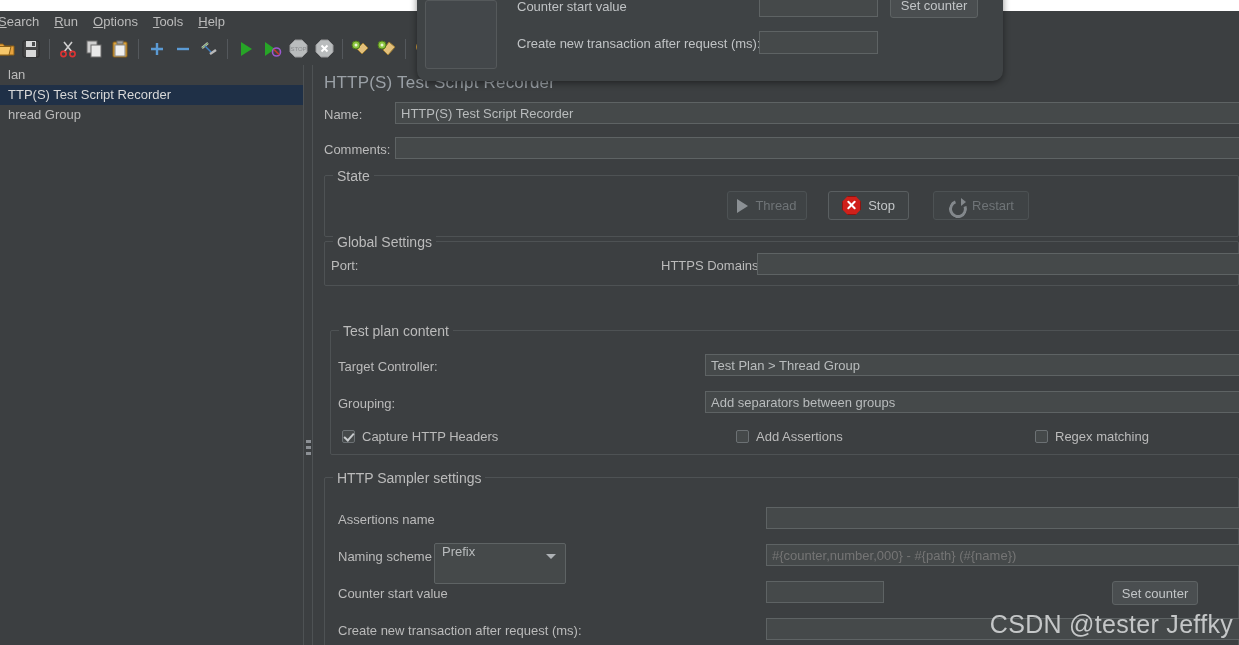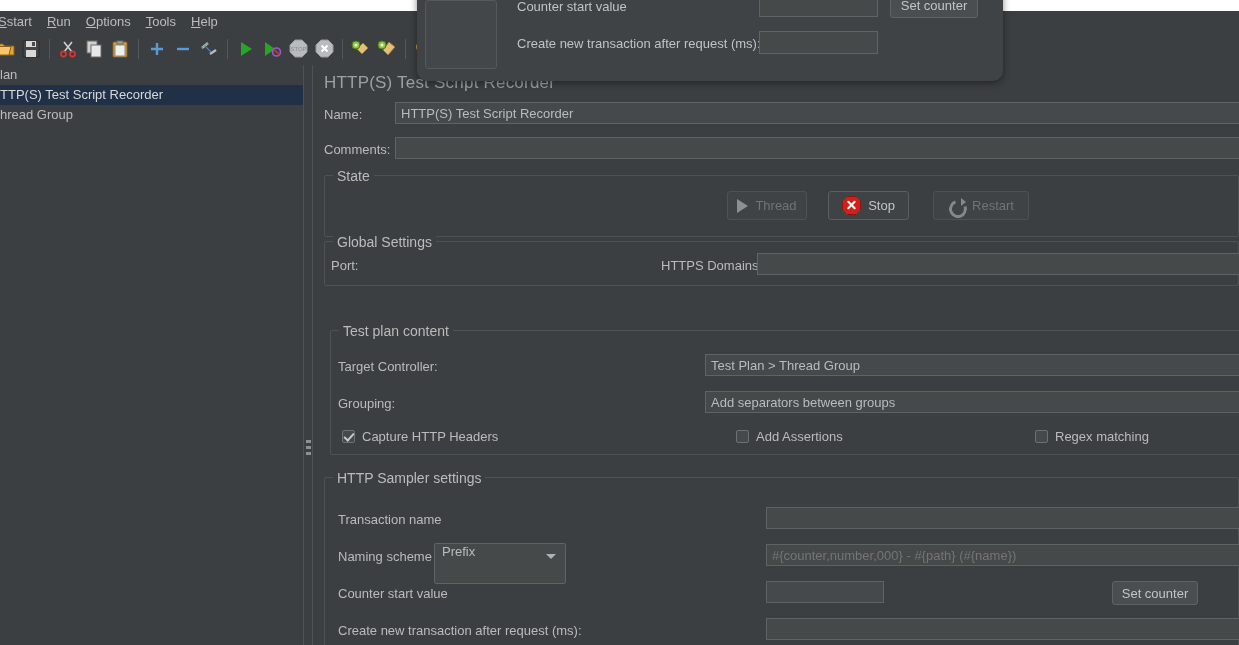--- a/index.html
+++ b/index.html
@@ -62,21 +62,21 @@
   }
 
   
   .tree-panel {
     position: absolute; left: 0; top: 65px; width: 303px; height: 580px;
     background: #3c3f41;
     overflow: hidden;
   }
   .tree-row {
     height: 20px; line-height: 20px;
-    padding-left: 0px;
+    padding-left: 8px;
     font-size: 13px; color: #bbbbbb;
     white-space: nowrap;
     cursor: default;
   }
   .tree-row.selected { background: #1f3047; color: #d8d8d8; }
 
   
   .splitter {
     position: absolute; left: 303px; top: 65px; width: 10px; height: 580px;
     background: #3c3f41;
@@ -334,21 +334,21 @@
   }
 </style>
 </head>
 <body>
 
 <div id="app">
 
   <div class="titlebar-strip"></div>
 
   <div class="menubar">
-    <div class="menu-item"><span class="mn">S</span><span>start</span></div>
+    <div class="menu-item"><span class="mn">S</span><span>earch</span></div>
     <div class="menu-item"><span class="mn">R</span><span>un</span></div>
     <div class="menu-item"><span class="mn">O</span><span>ptions</span></div>
     <div class="menu-item"><span class="mn">T</span><span>ools</span></div>
     <div class="menu-item"><span class="mn">H</span><span>elp</span></div>
   </div>
 
   <div class="toolbar">
     <div class="tb-btn" style="margin-left:-8px">
       <svg width="19" height="18" viewBox="0 0 19 18">
           <path d="M1 4h6l1.6 2H18v9H1z" fill="#e8a33d" stroke="#8a5f17"></path>
@@ -519,21 +519,21 @@
     </div>
     <div class="cbx" style="left:722px; top:364px;">
       <span class="box"></span>
       <span>Regex matching</span>
     </div>
 
     <div class="groupbox" style="left:11px; top:412px; width:915px; height:185px;">
       <div class="gb-title">HTTP Sampler settings</div>
     </div>
 
-    <div class="field-label" style="left:25px; top:447px;">Transaction name</div>
+    <div class="field-label" style="left:25px; top:447px;">Assertions name</div>
     <input class="txtfield" style="left: 453px; top: 442px; width: 529px;" value="">
 
     <div class="field-label" style="left:25px; top:484px;">Naming scheme</div>
     <div class="combo" style="left:121px; top:478px; width:132px;">
       <span>Prefix</span>
       <span class="arrow"></span>
     </div>
     <input class="txtfield ph" style="left: 453px; top: 479px; width: 529px;" placeholder="#{counter,number,000} - #{path} (#{name})">
 
     <div class="field-label" style="left:25px; top:521px;">Counter start value</div>
@@ -548,13 +548,14 @@
     <div class="ov-subpanel"></div>
 
     <div class="ov-label" style="left:100px; top:11px;">Counter start value</div>
     <input class="ov-field" style="left: 342px; top: 6px; width: 119px;" value="">
     <div class="ov-btn" style="left:473px; top:5px; width:88px;">Set counter</div>
 
     <div class="ov-label" style="left:100px; top:48px;">Create new transaction after request (ms):</div>
     <input class="ov-field" style="left: 342px; top: 43px; width: 119px;" value="">
   </div>
 
+  <div class="watermark">CSDN @tester Jeffky</div>
 </div>
 
 </body></html>

